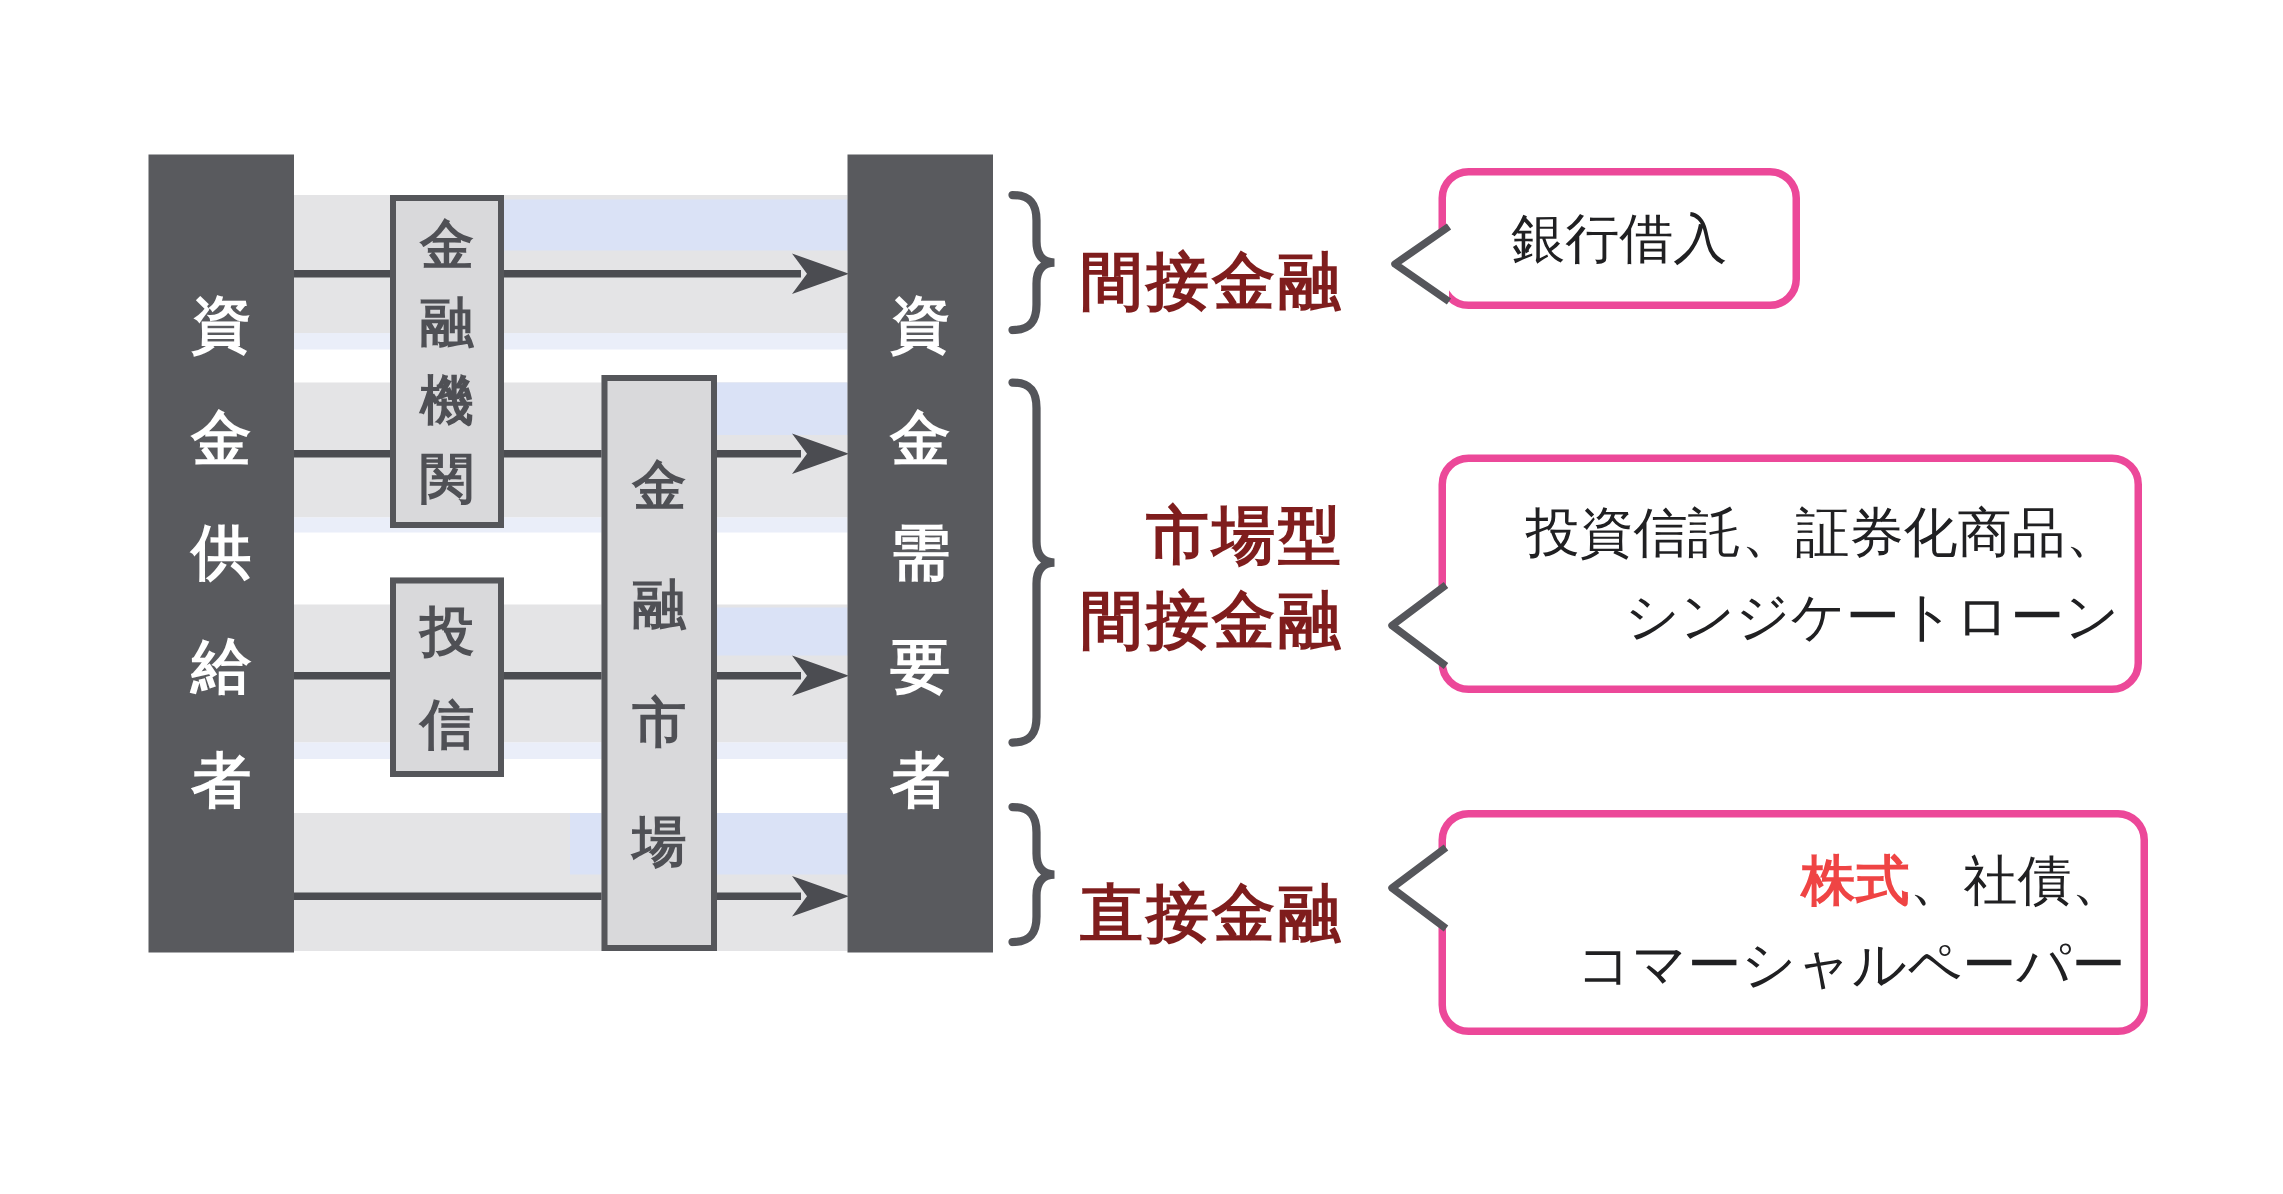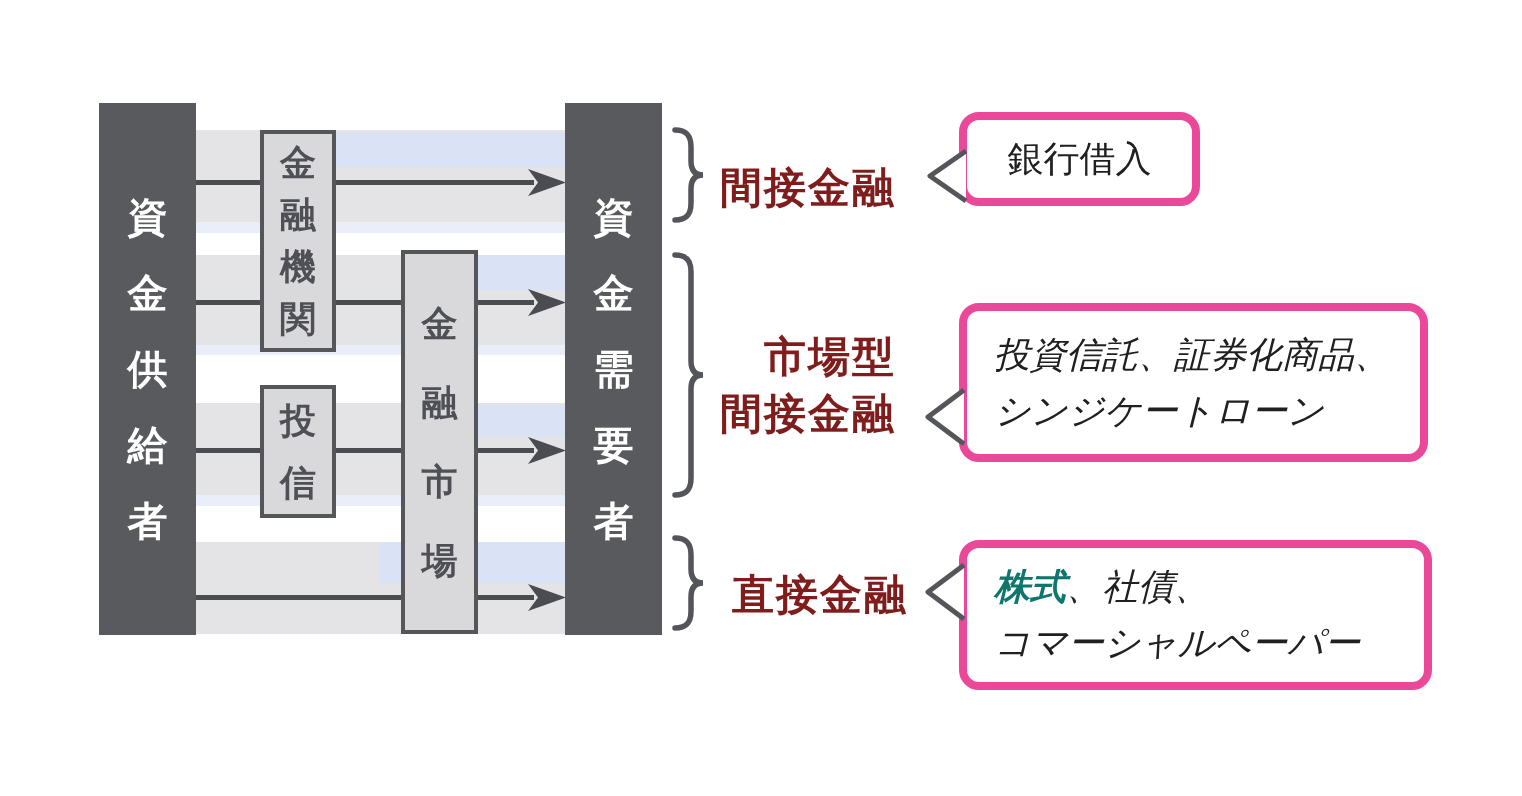--- a/index.html
+++ b/index.html
@@ -11,25 +11,25 @@
   .band.pale{background:#eaeef9;}
   .arrow-line{position:absolute;height:5px;background:#4b4c51;z-index:2;}
   .arrow-head{position:absolute;z-index:2;}
   .bar{position:absolute;background:#595a5e;z-index:3;display:flex;align-items:center;justify-content:center;}
   .bar .vtext{color:#ffffff;font-size:40px;font-weight:600;line-height:76px;}
   .midbox{position:absolute;background:#d9d9db;border:4px solid #55565a;z-index:3;display:flex;align-items:center;justify-content:center;box-sizing:border-box;}
   .midbox .vtext{color:#4f5055;font-size:36px;font-weight:bold;}
   .vtext{white-space:pre-line;text-align:center;}
   .brace{position:absolute;z-index:3;}
   .cat-label{position:absolute;z-index:3;color:#7f1d1d;font-size:42px;font-weight:bold;letter-spacing:2px;line-height:57px;}
-  .bubble{position:absolute;z-index:3;background:#ffffff;border:8px solid #ec4899;border-radius:20px;box-sizing:border-box;display:flex;flex-direction:column;justify-content:center;color:#202022;font-size:36px;line-height:56px;}
+  .bubble{position:absolute;z-index:3;background:#ffffff;border:5px solid #ec4899;border-radius:20px;box-sizing:border-box;display:flex;flex-direction:column;justify-content:center;color:#202022;font-size:36px;line-height:56px;}
   .bubble.center{align-items:center;}
-  .bubble.left{align-items:flex-start;padding-left:27px;padding-right:10px;font-style:italic;}
+  .bubble.left{align-items:flex-end;padding-left:27px;padding-right:10px;}
   .bubble-tail{position:absolute;z-index:4;}
-  .red{color:#0f766e;font-weight:bold;}
+  .red{color:#ef4444;font-weight:bold;}
 </style>
 </head>
 <body>
 
 <div class="stage">
 
   <div class="band gray" style="left:195px;top:130px;width:370px;height:92px;"></div>
   <div class="band blue" style="left:336px;top:133px;width:229px;height:34px;"></div>
   <div class="band pale" style="left:195px;top:222px;width:370px;height:11px;"></div>
 
@@ -108,21 +108,21 @@
     <path d="M3,3 C15,3 19,9 19,20 L19,109 C19,118 23,123 31,123 C23,123 19,128 19,137 L19,226 C19,237 15,243 3,243" fill="none" stroke="#54555a" stroke-width="5.5" stroke-linecap="round"></path>
   </svg>
   <div class="cat-label" style="left:720px;top:328px;">
     <span style="display:block;text-align:right;">市場型</span>
     <span style="display:block;">間接金融</span>
   </div>
 
   <svg class="brace" style="left:672px;top:535px;" width="34" height="96" viewBox="0 0 34 96">
     <path d="M3,3 C15,3 19,9 19,20 L19,34 C19,43 23,48 31,48 C23,48 19,53 19,62 L19,76 C19,87 15,93 3,93" fill="none" stroke="#54555a" stroke-width="5.5" stroke-linecap="round"></path>
   </svg>
-  <div class="cat-label" style="left:720px;top:566px;margin-left:12px;">直接金融</div>
+  <div class="cat-label" style="left:720px;top:580px;">直接金融</div>
 
   <div class="bubble center" style="left:959px;top:112px;width:241px;height:94px;">
     <span>銀行借入</span>
   </div>
   <svg class="bubble-tail" style="left:922px;top:148px;" width="46" height="56" viewBox="0 0 46 56">
     <path d="M44,3 L8,28 L44,53" fill="#ffffff" stroke="#55565b" stroke-width="5" stroke-linejoin="round"></path>
   </svg>
 
   <div class="bubble left" style="left:959px;top:303px;width:469px;height:159px;">
     <span>投資信託、証券化商品、</span>

